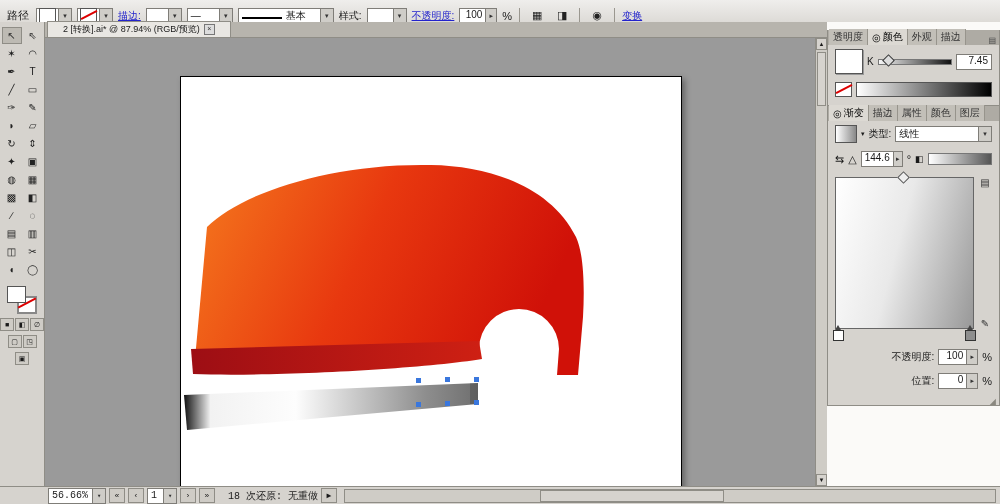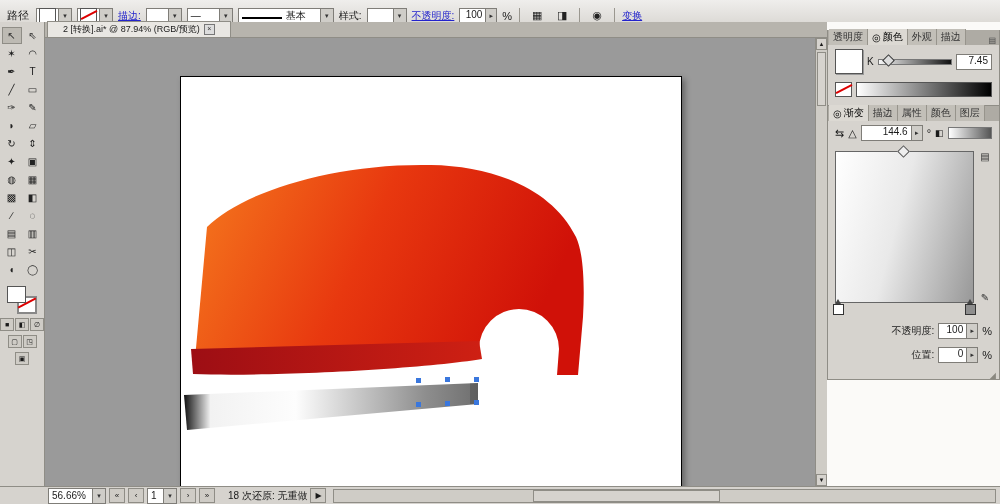--- a/index.html
+++ b/index.html
@@ -100,21 +100,21 @@
   .gstop::before{content:"";position:absolute;left:1px;top:-6px;width:0;height:0;
        border-left:3px solid transparent;border-right:3px solid transparent;border-bottom:5px solid #444;}
   .gstop.right{background:#8e8e8e;}
   .ramp-rail{width:14px;display:flex;flex-direction:column;justify-content:space-between;
        align-items:center;font-size:10px;color:#333;}
   .grip{height:8px;display:flex;justify-content:flex-end;padding-right:3px;color:#8a8880;font-size:8px;}
 
   
   .statusbar{position:absolute;left:0;right:0;bottom:0;height:18px;background:#d6d3ce;
        border-top:1px solid #8f8d86;display:flex;align-items:center;gap:3px;
-       padding-left:48px;box-sizing:border-box;font-size:10px;}
+       padding-left:48px;box-sizing:border-box;font-size:10px;font-family:Liberation Mono, monospace;}
   .sbbtn{width:14px;height:13px;border:1px solid #8f8d86;background:#cfccc6;font-size:8px;
        display:flex;align-items:center;justify-content:center;}
   .hscroll{flex:1;height:12px;background:#cfccc6;border:1px solid #8f8d86;position:relative;margin:0 4px;}
   .hthumb{position:absolute;left:30%;width:28%;top:0;bottom:0;background:#d6d3ce;border:1px solid #8f8d86;}
   .undo-text{margin-left:10px;white-space:nowrap;}
 </style>
 </head>
 <body>
 
 <div class="app">
@@ -304,25 +304,34 @@
         <span class="ptab active">
           <span>◎</span>
           <span>渐变</span>
         </span>
         <span class="ptab">描边</span>
         <span class="ptab">属性</span>
         <span class="ptab">颜色</span>
         <span class="ptab">图层</span>
       </div>
 
+      <div class="prow">
+        <span class="gthumb"></span>
+        <span style="font-size:7px;">▾</span>
+        <span class="plabel">类型:</span>
+        <span class="dd" style="flex:1">
+          <span class="fill">线性</span>
+          <span class="arr">▾</span>
+        </span>
+      </div>
 
       <div class="prow">
         <span>⇆</span>
         <span>△</span>
-        <span class="num" style="width:62px">
+        <span class="num" style="width:42px">
           <span class="fill">144.6</span>
           <span class="step">▸</span>
         </span>
         <span>°</span>
         <span style="font-size:9px;">◧</span>
         <span style="flex:1;height:10px;border:1px solid #777;background:linear-gradient(to right,#fff,#555);"></span>
       </div>
 
       <div class="ramp-wrap">
         <div class="ramp-big">

